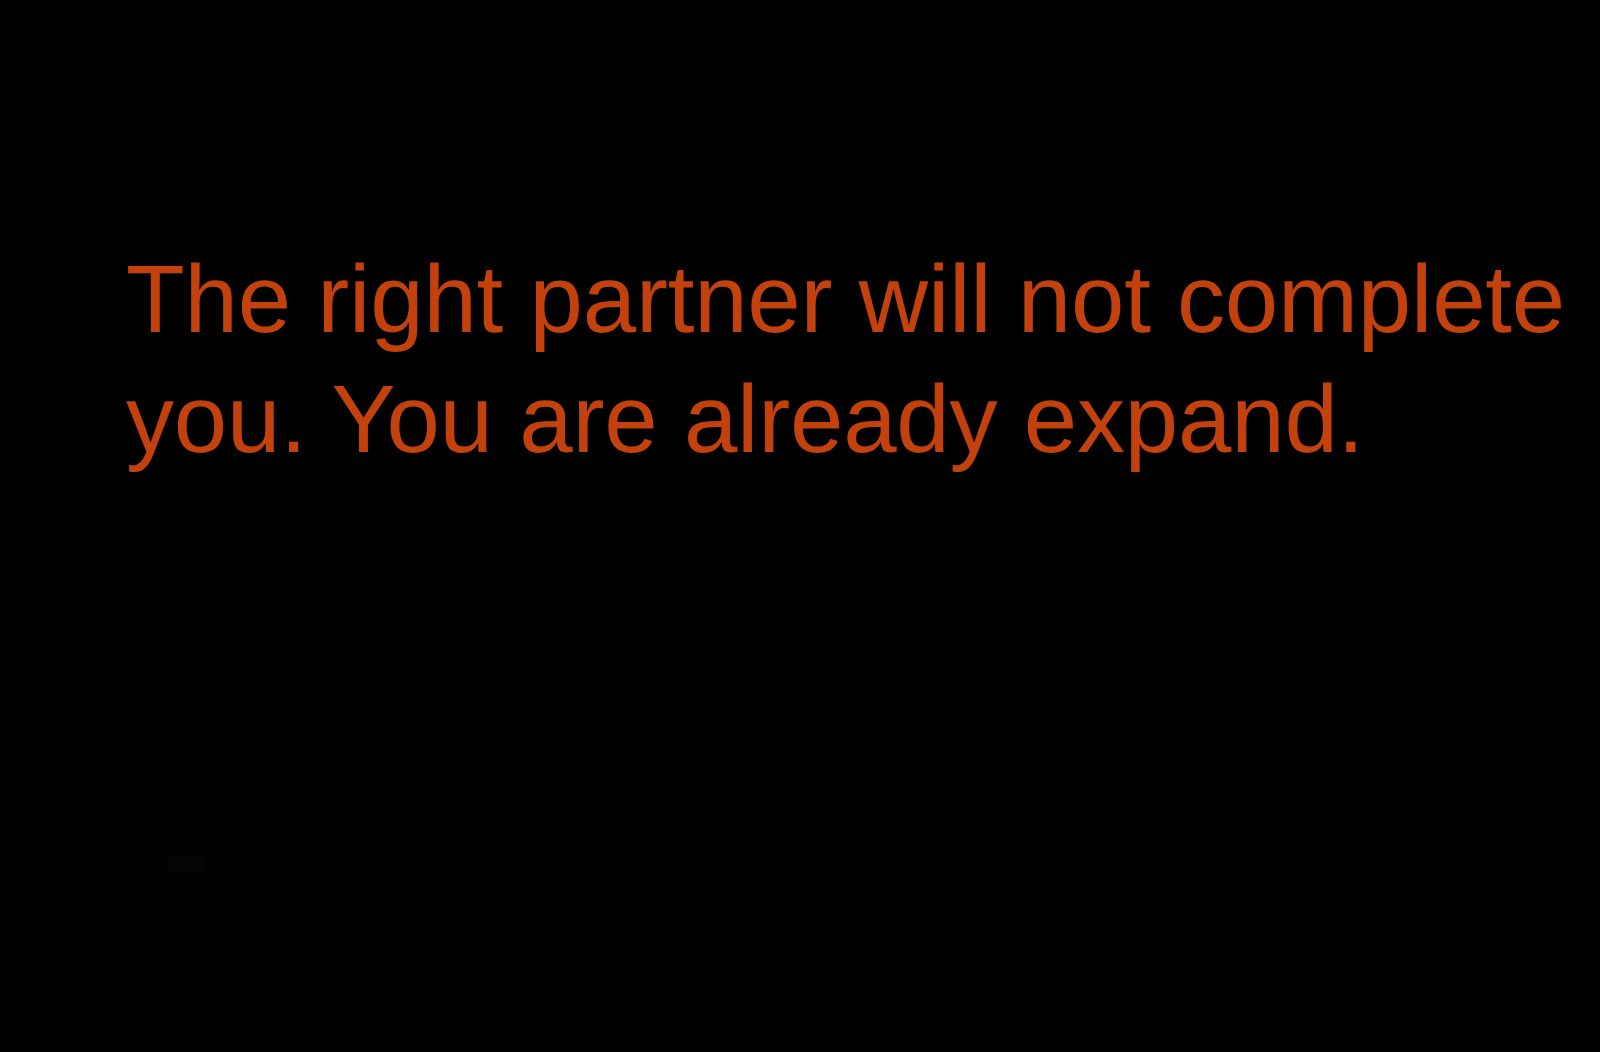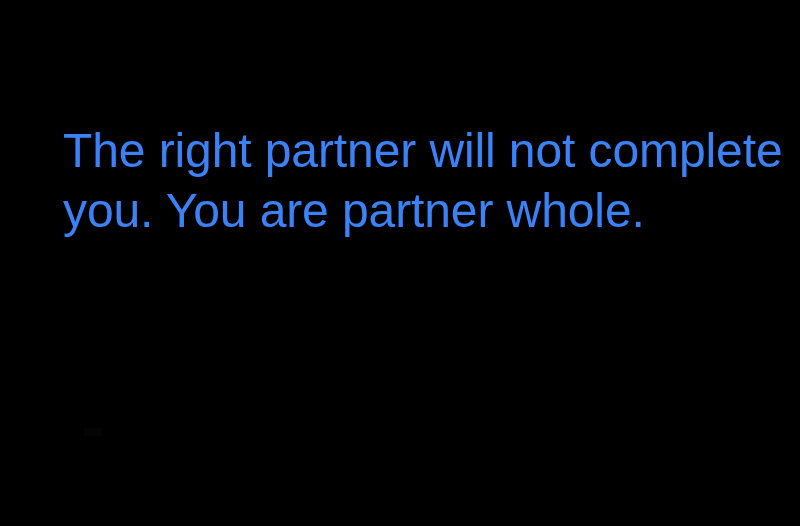--- a/index.html
+++ b/index.html
@@ -29,21 +29,21 @@
     width: 700px;
   }
 
   .quote-paragraph {
     margin: 0;
     padding: 0;
   }
 
   .quote-line {
     display: block;
-    color: #3b82f6;
+    color: #c2410c;
     font-family: "Liberation Sans", sans-serif;
     font-size: 48px;
     font-weight: 400;
     line-height: 60px;
     letter-spacing: -0.1px;
     white-space: pre;
     text-align: left;
     -webkit-font-smoothing: antialiased;
   }
 
@@ -69,21 +69,21 @@
 </style>
 </head>
 <body>
 
 <div id="quote-canvas">
 
   <div id="quote-block">
 
     <p class="quote-paragraph">
       <span class="quote-line">The right partner will not complete</span>
-      <span class="quote-line">you. You are partner whole.</span>
+      <span class="quote-line">you. You are already expand.</span>
     </p>
 
     <span class="paragraph-gap"></span>
 
 
   </div>
 
   <div id="noise-artifact"></div>
 
 </div>

